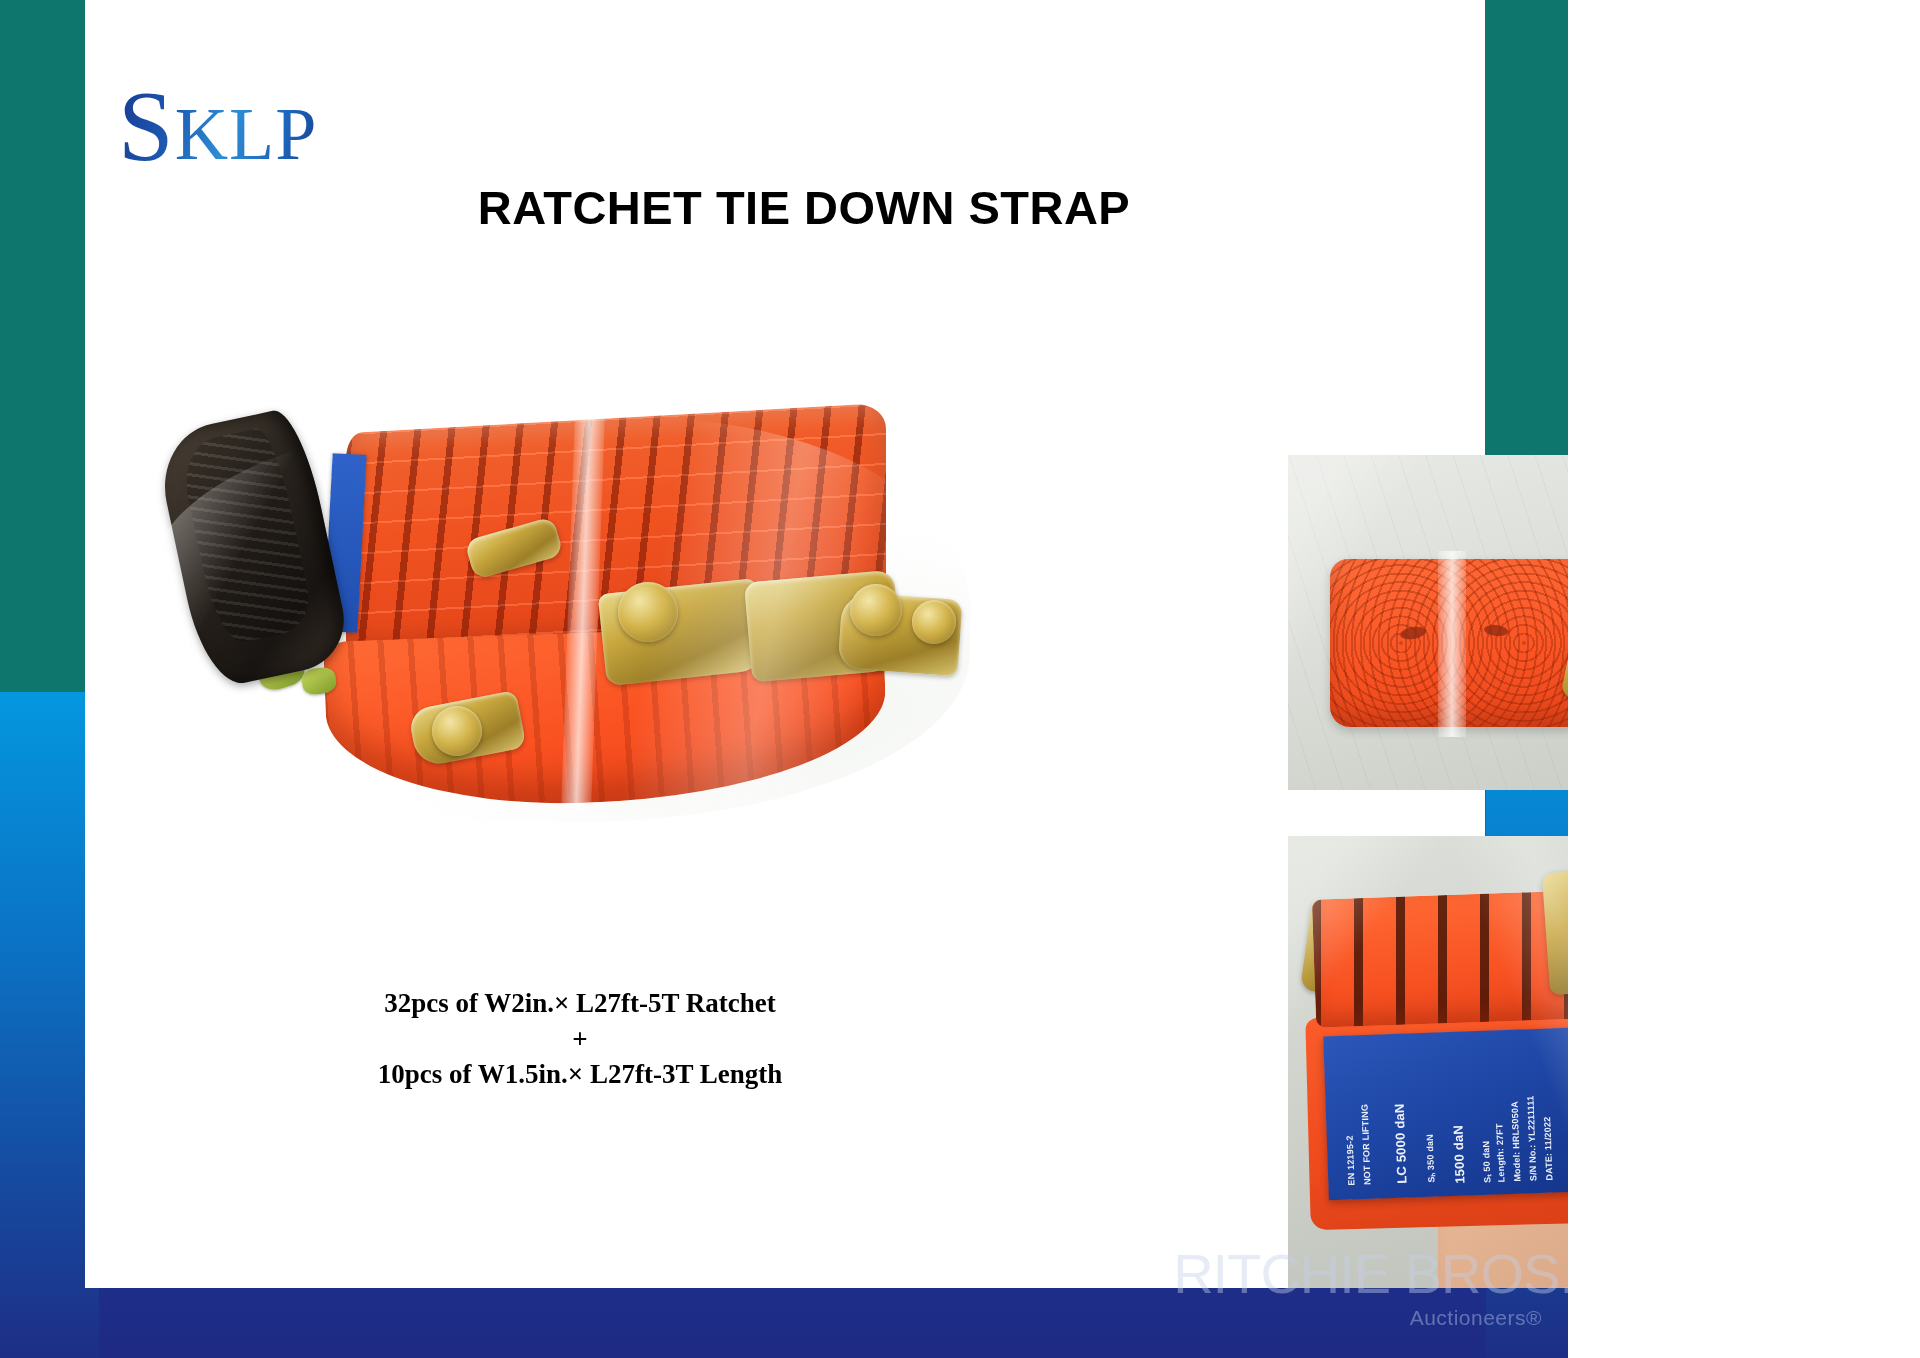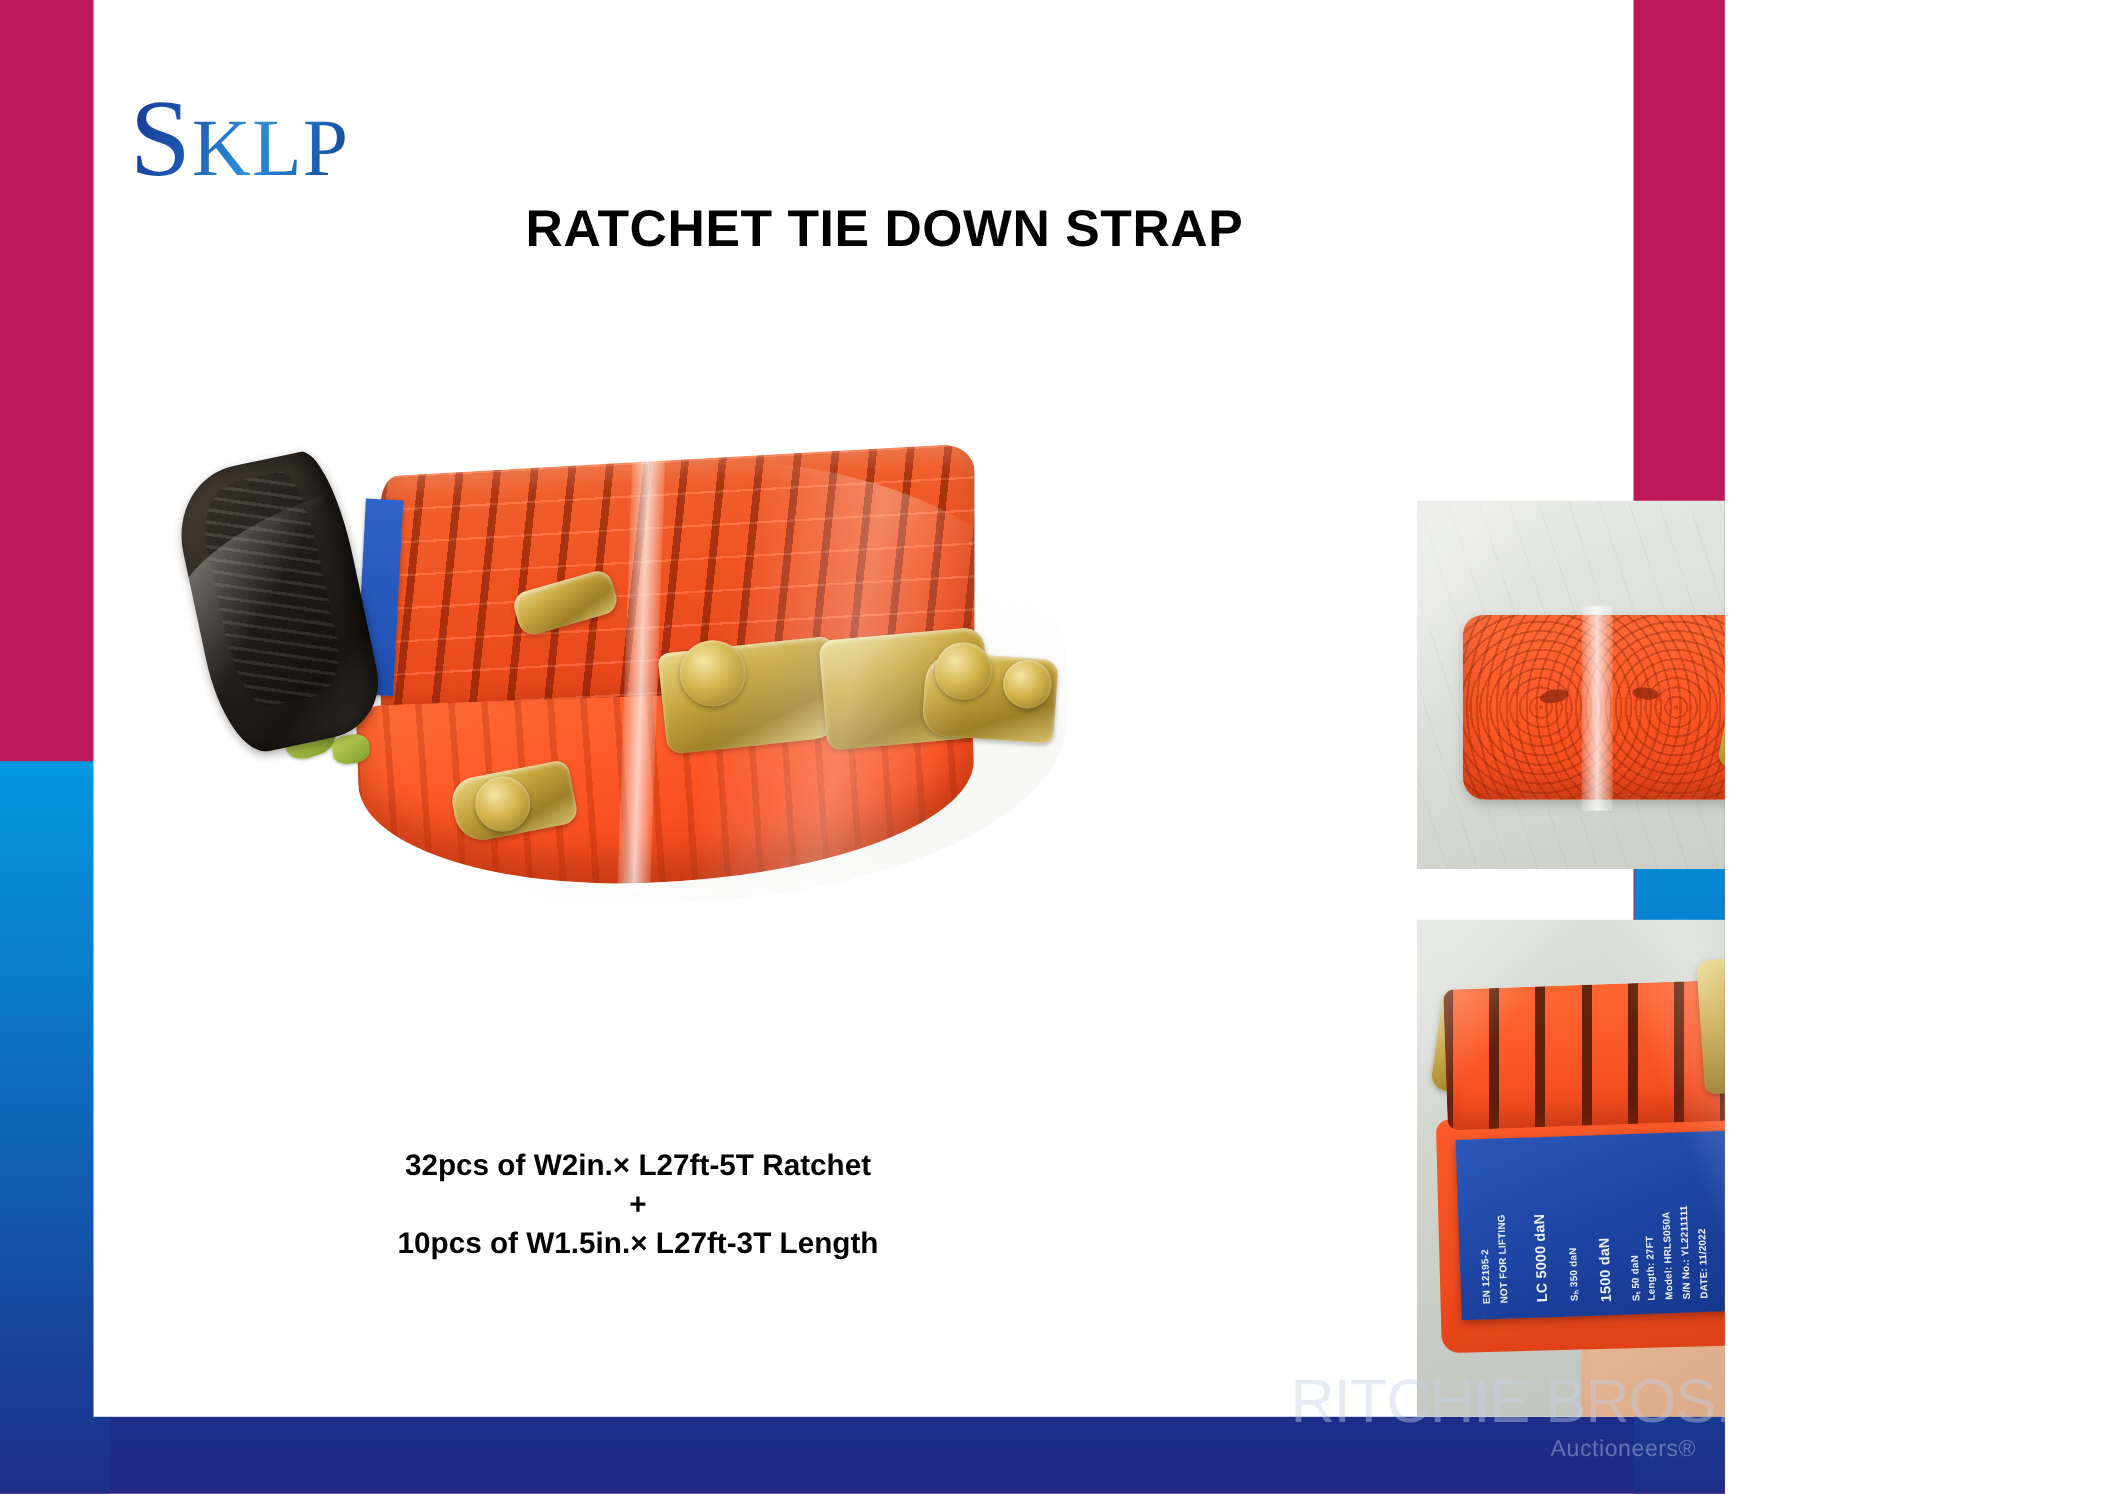--- a/index.html
+++ b/index.html
@@ -8,21 +8,21 @@
     background:#ffffff;
     font-family:"Liberation Sans", sans-serif;
     overflow:hidden;
     position:relative;
   }
 
   
   #slide{
     position:absolute;left:0;top:0;
     width:1568px;height:1358px;
-    background:#be185d;
+    background:#0f766e;
     overflow:hidden;
   }
 
   
   .bar-left{
     position:absolute;left:0;top:692px;width:99px;height:666px;
     background:linear-gradient(180deg,#0497DF 0%,#0B72C4 38%,#1450A5 68%,#1E2E86 100%);
   }
   .bar-right{
     position:absolute;right:0;top:692px;width:82px;height:666px;
@@ -55,23 +55,23 @@
   .title{
     position:absolute;left:0;right:0;top:180px;
     text-align:center;
     font-size:47px;font-weight:bold;color:#000000;
     letter-spacing:.5px;
     padding-left:40px;
   }
 
   
   .caption{
-    position:absolute;left:120px;top:1042px;width:920px;
+    position:absolute;left:120px;top:986px;width:920px;
     text-align:center;color:#000;
-    font-size:27px;font-weight:bold;line-height:1.32;
+    font-size:27px;font-weight:bold;line-height:1.32;font-family:Liberation Serif, serif;
   }
   .caption .plus{font-size:27px;font-weight:bold;}
 
   
   .hero{
     position:absolute;left:150px;top:400px;width:820px;height:430px;
   }
   .hero .shrinkwrap{
     position:absolute;left:0;top:22px;width:820px;height:400px;
     background:

